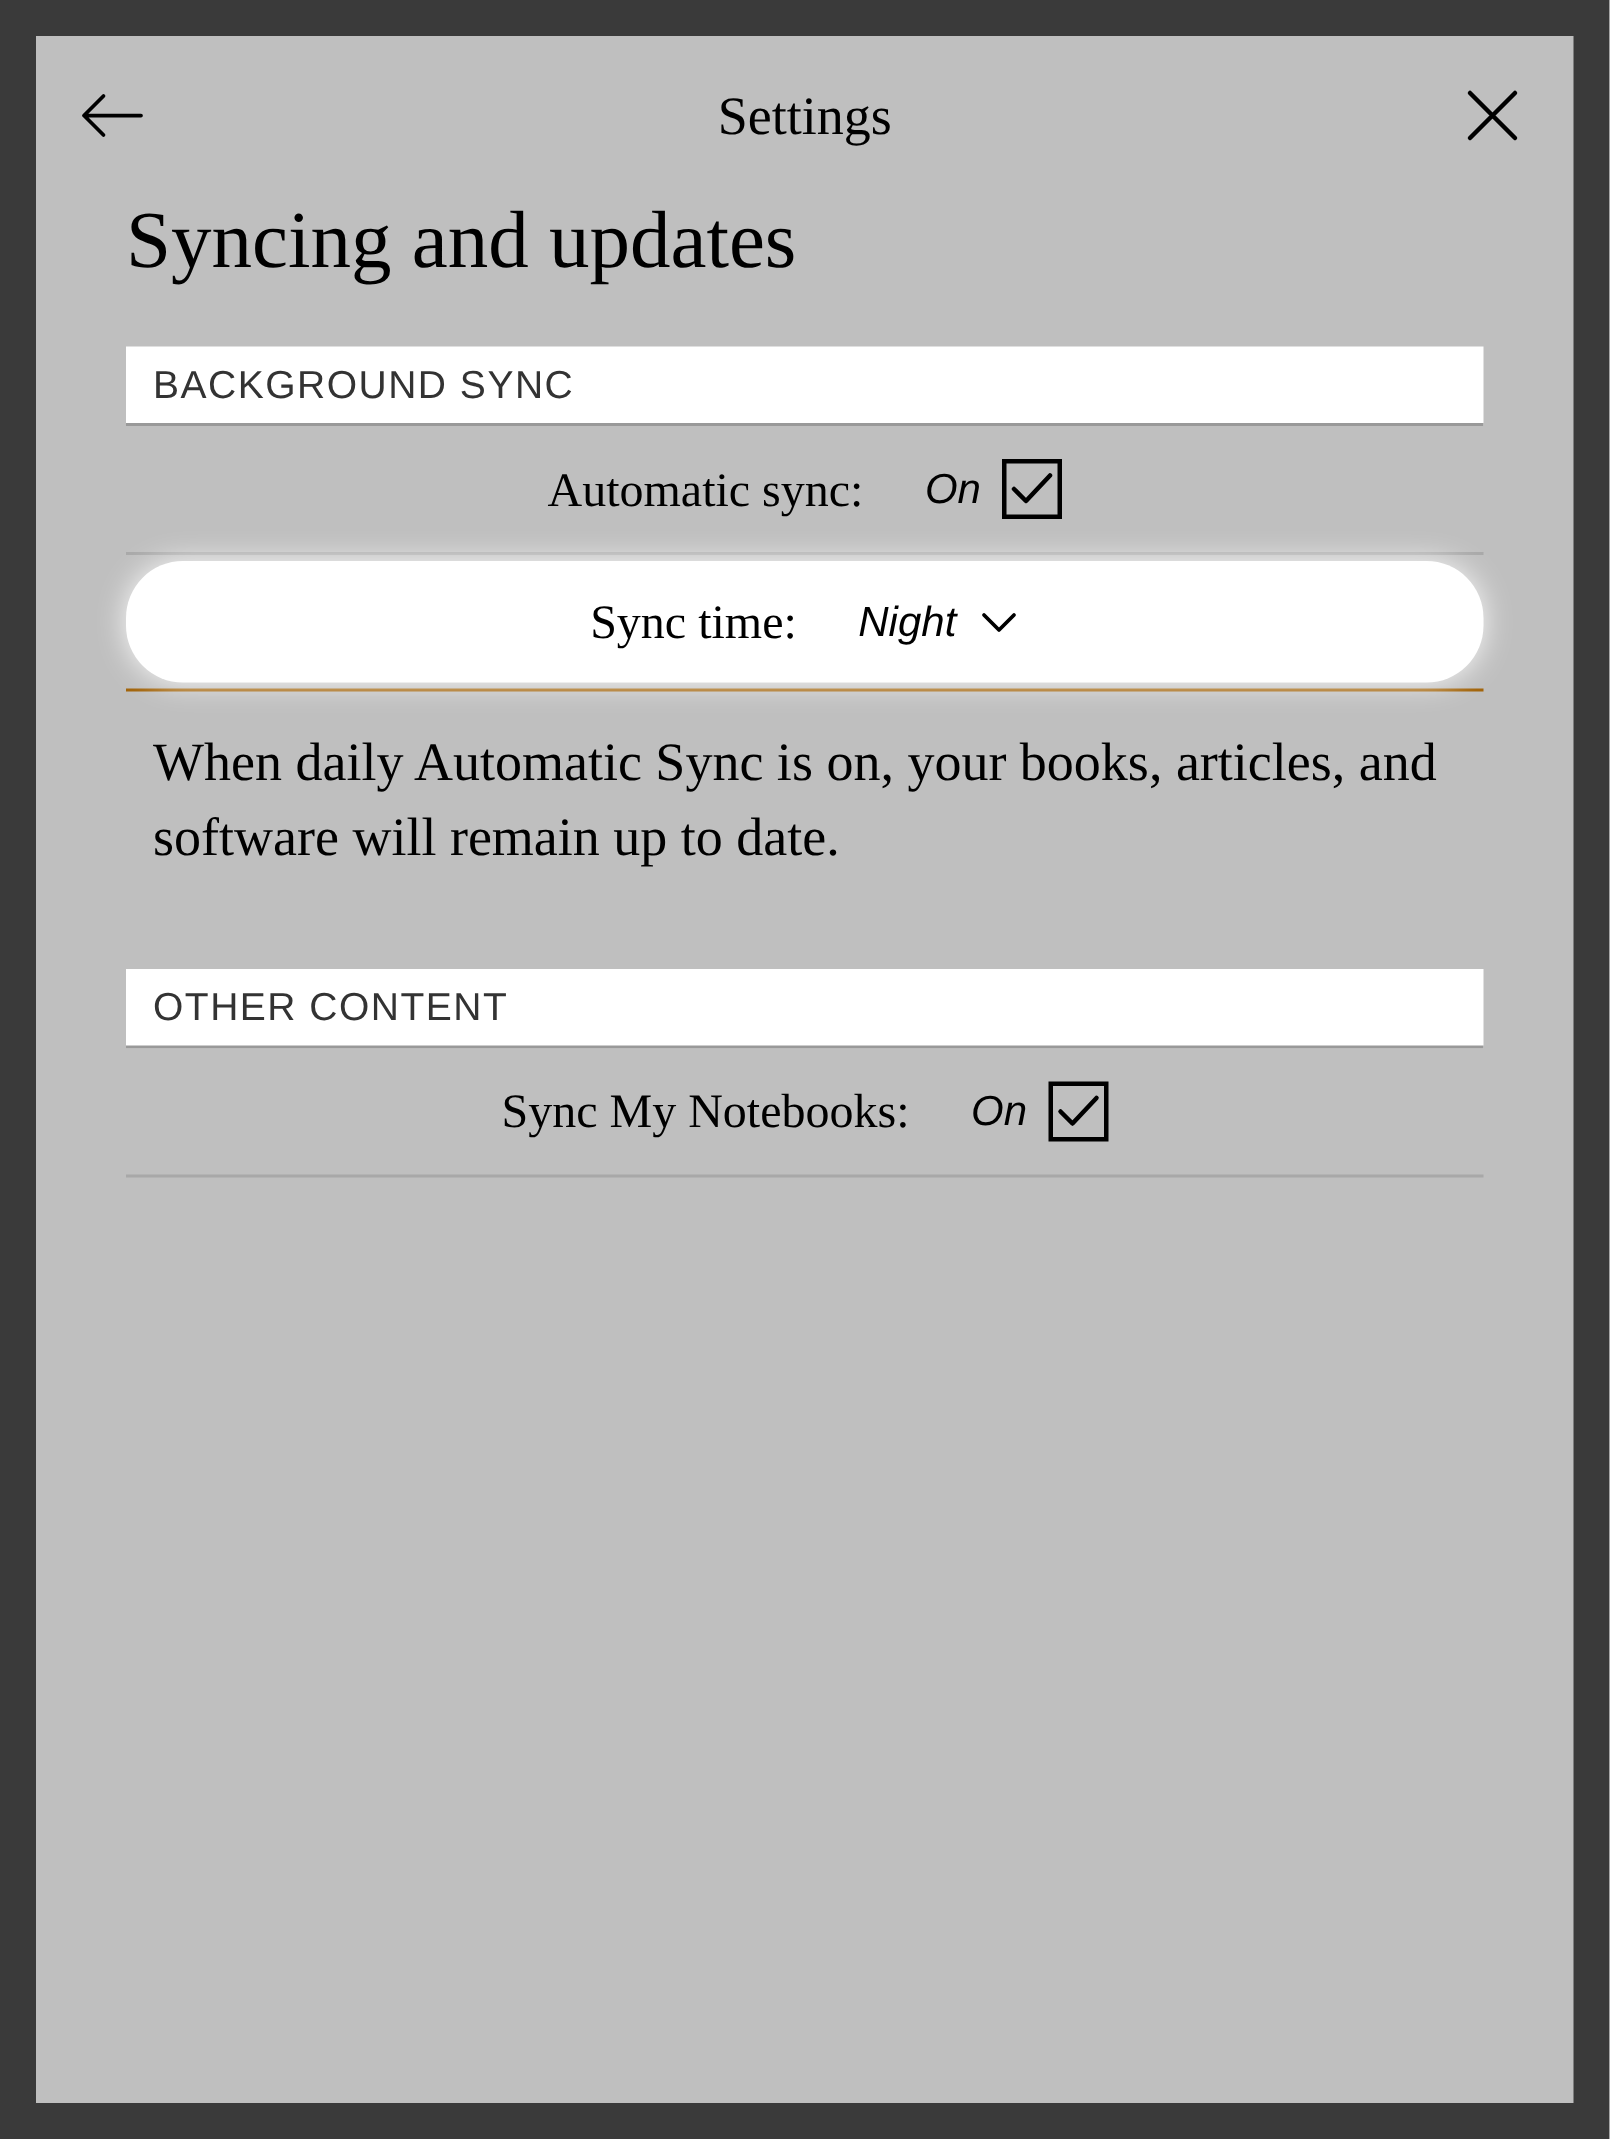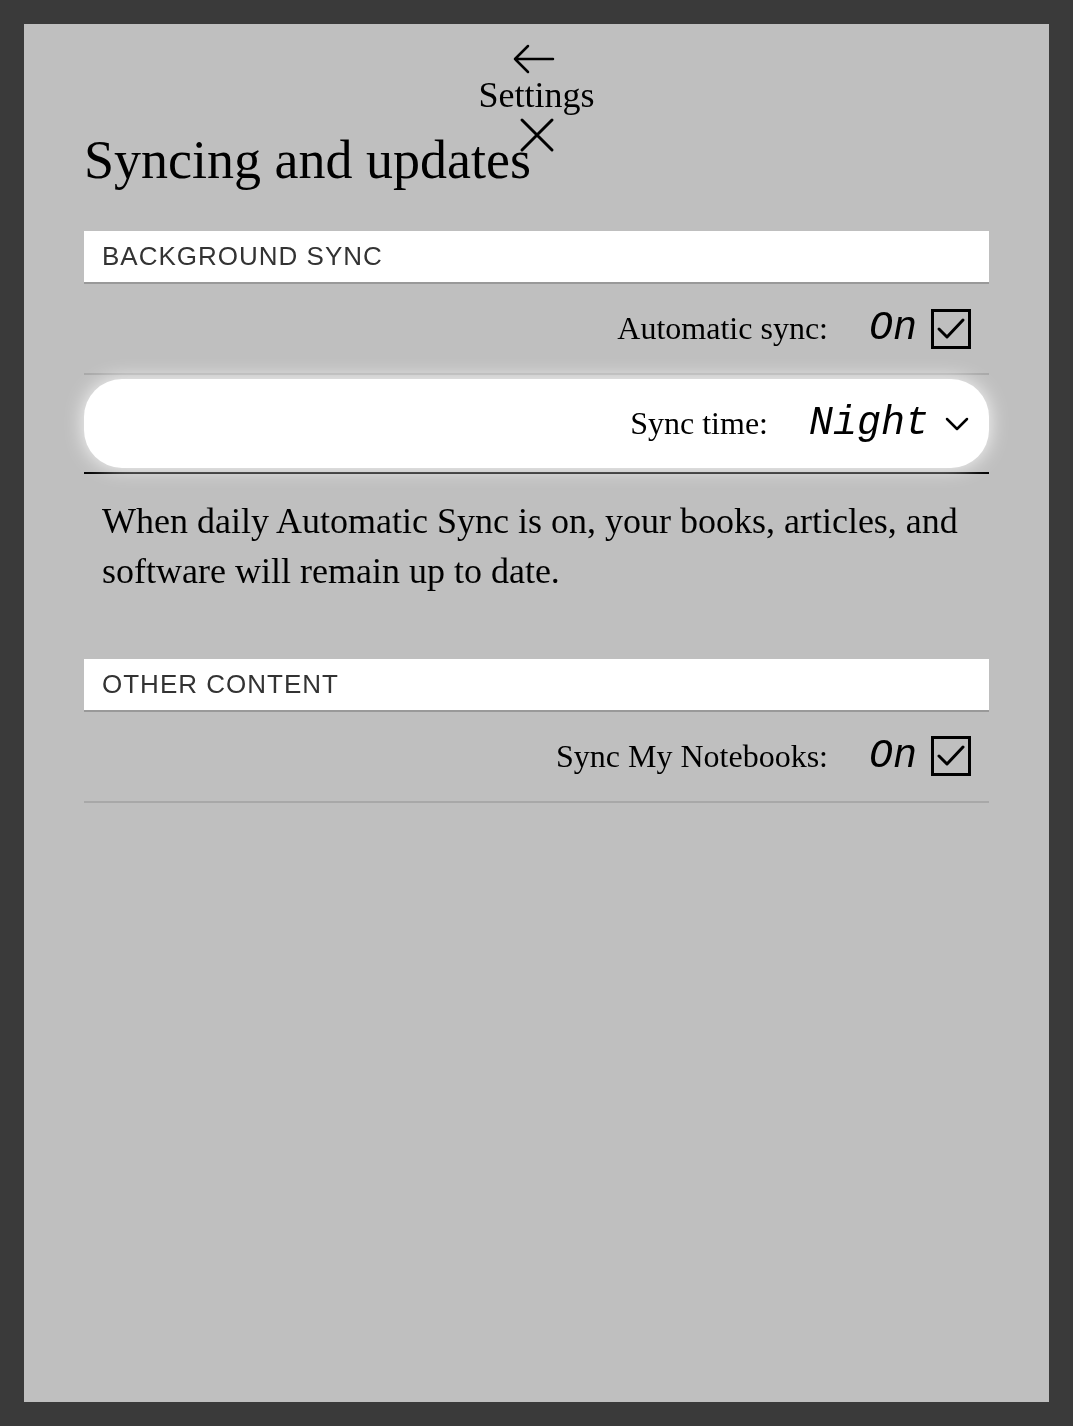--- a/index.html
+++ b/index.html
@@ -25,21 +25,20 @@
       width: 100%;
       height: 100%;
       position: relative;
     }
     .header {
       display: flex;
       align-items: center;
       justify-content: space-between;
       padding: 20px 30px 20px 30px;
       height: 105px;
-      flex-direction: column;
     }
     .back-arrow {
       width: 48px;
       height: 48px;
       display: flex;
       align-items: center;
       justify-content: flex-start;
       cursor: pointer;
     }
     .back-arrow svg {
@@ -79,51 +78,51 @@
       font-size: 26px;
       letter-spacing: 1px;
       color: #333;
       font-family: -apple-system, BlinkMacSystemFont, 'Segoe UI', Arial, sans-serif;
       font-weight: 400;
       border-bottom: 2px solid #999;
     }
     .setting-row {
       display: flex;
       align-items: center;
-      justify-content: flex-end;
+      justify-content: center;
       padding: 22px 18px;
       border-bottom: 2px solid #a8a8a8;
       gap: 41px;
     }
     .setting-row.highlighted {
       background: #ffffff;
       border-radius: 38px;
       box-shadow: 0 0 20px rgba(255,255,255,0.9);
       border-bottom: none;
       margin: 2px 0;
     }
     .highlighted-wrapper {
-      border-bottom: 2px solid #000000;
+      border-bottom: 2px solid #a16207;
       padding: 2px 0;
     }
     .setting-label {
       font-size: 32px;
       color: #000;
       font-family: Georgia, serif;
     }
     .setting-control {
       display: flex;
       align-items: center;
       gap: 14px;
     }
     .setting-value {
-      font-size: 40px;
+      font-size: 28px;
       font-style: italic;
       color: #000;
-      font-family: Liberation Mono, monospace;
+      font-family: Liberation Sans, sans-serif;
     }
     .checkbox {
       width: 40px;
       height: 40px;
       border: 3px solid #000;
       display: flex;
       align-items: center;
       justify-content: center;
       cursor: pointer;
     }

